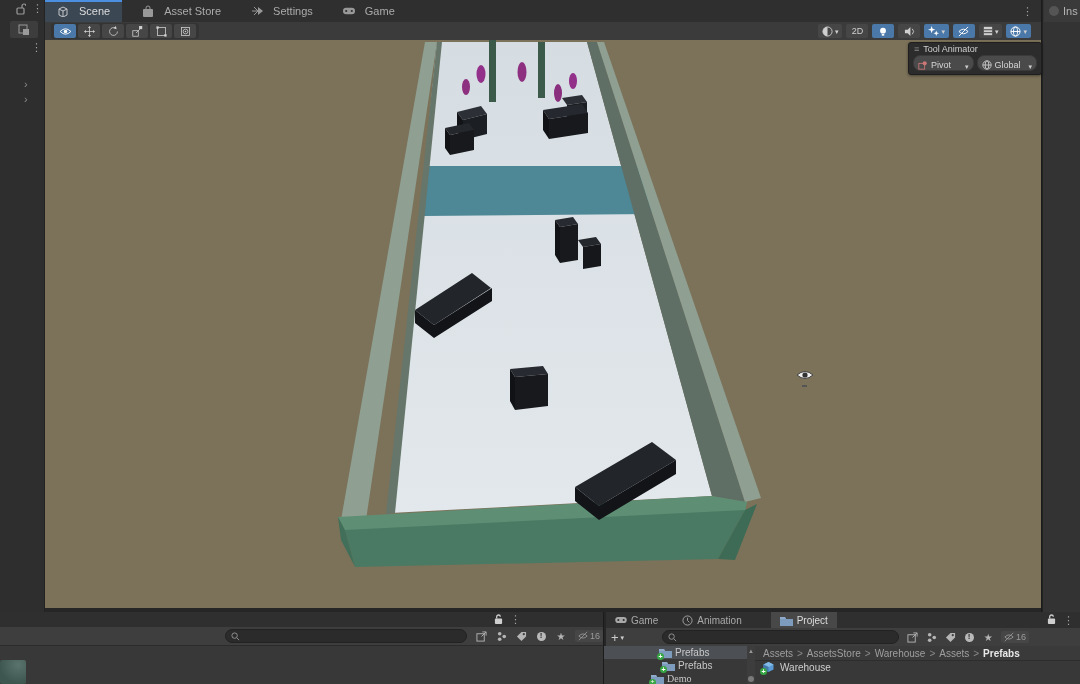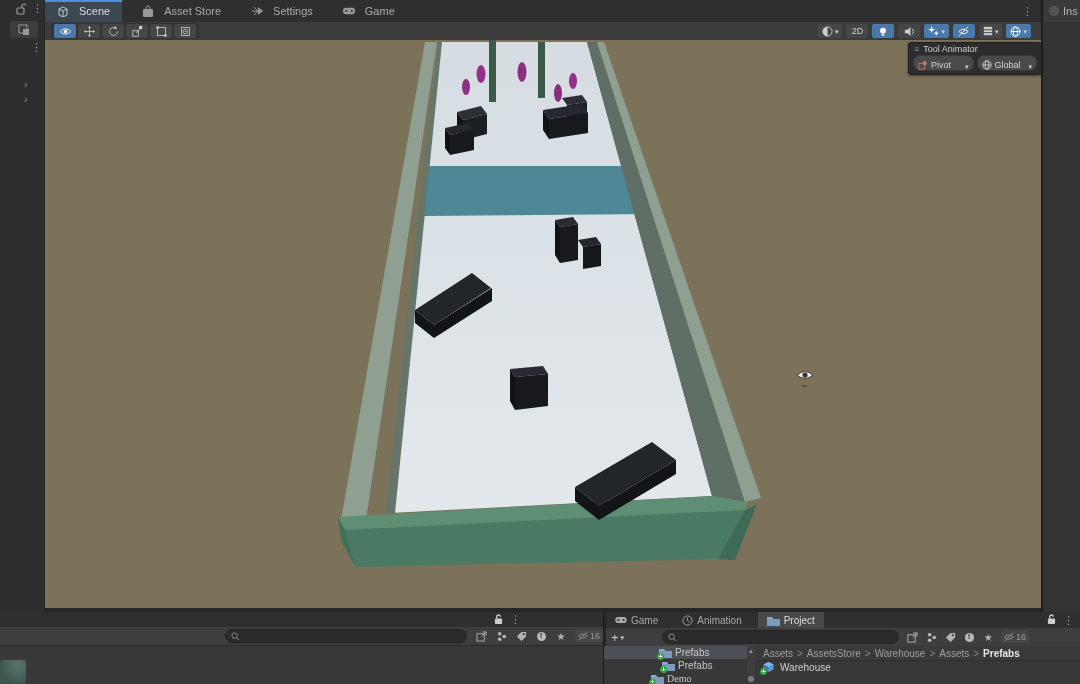--- a/index.html
+++ b/index.html
@@ -475,21 +475,21 @@
             <use href="#i-gamepad"></use>
           </svg>
         <span>Game</span>
       </div>
       <div class="btab" style="margin-left:6px;">
         <svg width="11" height="11">
             <use href="#i-clock"></use>
           </svg>
         <span>Animation</span>
       </div>
-      <div class="btab active" style="margin-left:7px;">
+      <div class="btab active" style="margin-left:20px;">
         <svg width="13" height="11">
             <use href="#i-folder"></use>
           </svg>
         <span>Project</span>
       </div>
       <div style="margin-left:auto;display:flex;align-items:center;gap:7px;padding-right:8px;">
         <span><svg width="9" height="11" class="lockico">
               <use href="#i-lock"></use>
             </svg></span>
         <span class="kebab">⋮</span>

